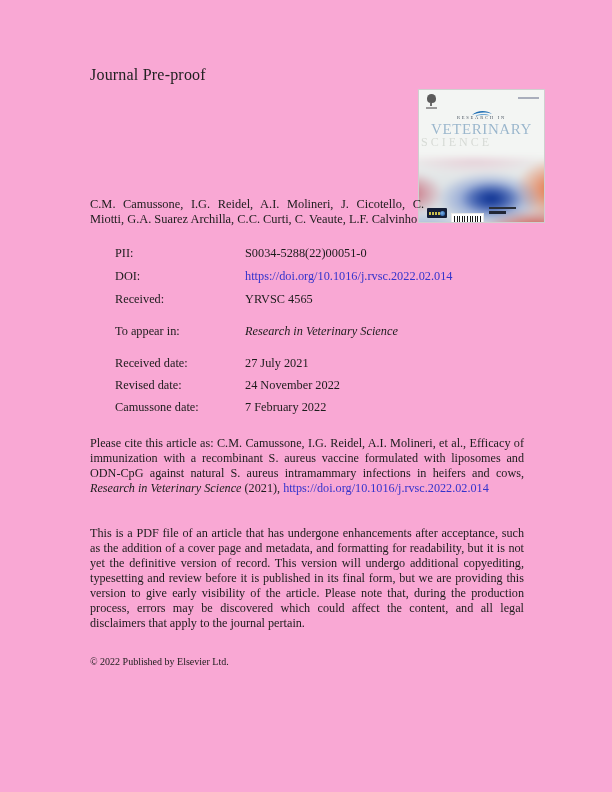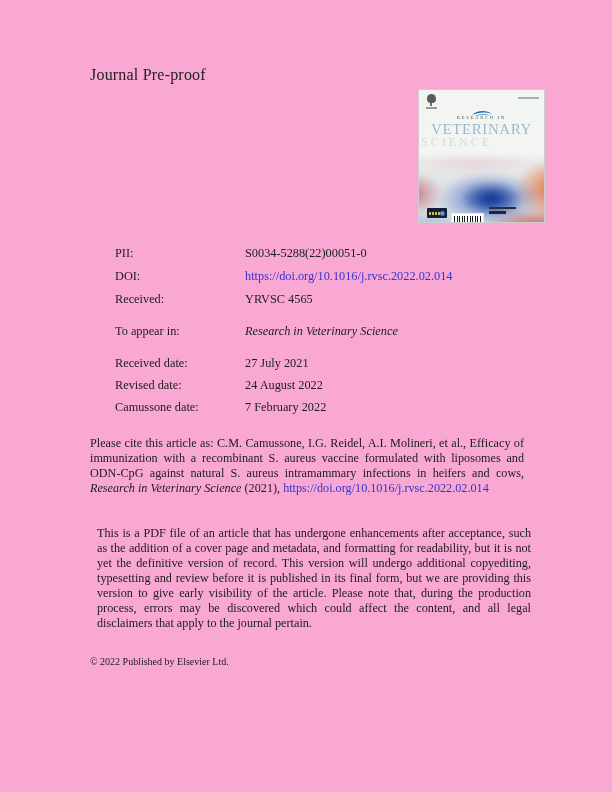--- a/index.html
+++ b/index.html
@@ -28,21 +28,20 @@
   .link { color:#3333cc; text-decoration:none; cursor:pointer; }
   .it { font-style:italic; }
 
   .citation {
     left:90px; top:436px; width:434px; font-size:12.2px; line-height:15px;
     text-align:justify;
   }
   .disclaimer {
     left:90px; top:526px; width:434px; font-size:12.2px; line-height:15px;
     text-align:justify;
-    margin-left:7px;
   }
   .copyright { left:90px; top:656px; font-size:10px; }
 
   
   .cover {
     left:418px; top:73px; width:127px; height:134px;
     background:#f3f5f3; border:1px solid #cfcfcf; box-sizing:border-box;
     overflow:hidden;
     margin-top:16px;
   }
@@ -136,28 +135,29 @@
         <div class="dot"></div>
     </div>
     <div class="cover-barcode"></div>
     <div class="cover-sd">
       <div class="l1"></div>
         <div class="l2"></div>
     </div>
   </div>
 
 
+  <div class="abs authors">C.M. Camussone, I.G. Reidel, A.I. Molineri, J. Cicotello, C. Miotti, G.A. Suarez Archilla, C.C. Curti, C. Veaute, L.F. Calvinho</div>
 
   <div class="meta">
     <div class="mrow r0"><span class="mlabel">PII:</span><span class="mvalue">S0034-5288(22)00051-0</span></div>
     <div class="mrow r1"><span class="mlabel">DOI:</span><a class="mvalue link">https://doi.org/10.1016/j.rvsc.2022.02.014</a></div>
     <div class="mrow r2"><span class="mlabel">Received:</span><span class="mvalue">YRVSC 4565</span></div>
     <div class="mrow r3"><span class="mlabel">To appear in:</span><span class="mvalue it">Research in Veterinary Science</span></div>
     <div class="mrow r4"><span class="mlabel">Received date:</span><span class="mvalue">27 July 2021</span></div>
-    <div class="mrow r5"><span class="mlabel">Revised date:</span><span class="mvalue">24 August 2022</span></div>
+    <div class="mrow r5"><span class="mlabel">Revised date:</span><span class="mvalue">24 November 2022</span></div>
     <div class="mrow r6"><span class="mlabel">Camussone date:</span><span class="mvalue">7 February 2022</span></div>
   </div>
 
   <div class="abs citation"><span>Please cite this article as: C.M. Camussone, I.G. Reidel, A.I. Molineri, et al., Efficacy of immunization with a recombinant S. aureus vaccine formulated with liposomes and ODN-CpG against natural S. aureus intramammary infections in heifers and cows, </span><span class="it">Research in Veterinary Science</span><span> (2021), </span><a class="link">https://doi.org/10.1016/j.rvsc.2022.02.014</a></div>
 
   <div class="abs disclaimer">This is a PDF file of an article that has undergone enhancements after acceptance, such as the addition of a cover page and metadata, and formatting for readability, but it is not yet the definitive version of record. This version will undergo additional copyediting, typesetting and review before it is published in its final form, but we are providing this version to give early visibility of the article. Please note that, during the production process, errors may be discovered which could affect the content, and all legal disclaimers that apply to the journal pertain.</div>
 
   <div class="abs copyright">© 2022 Published by Elsevier Ltd.</div>
 
 </div>

